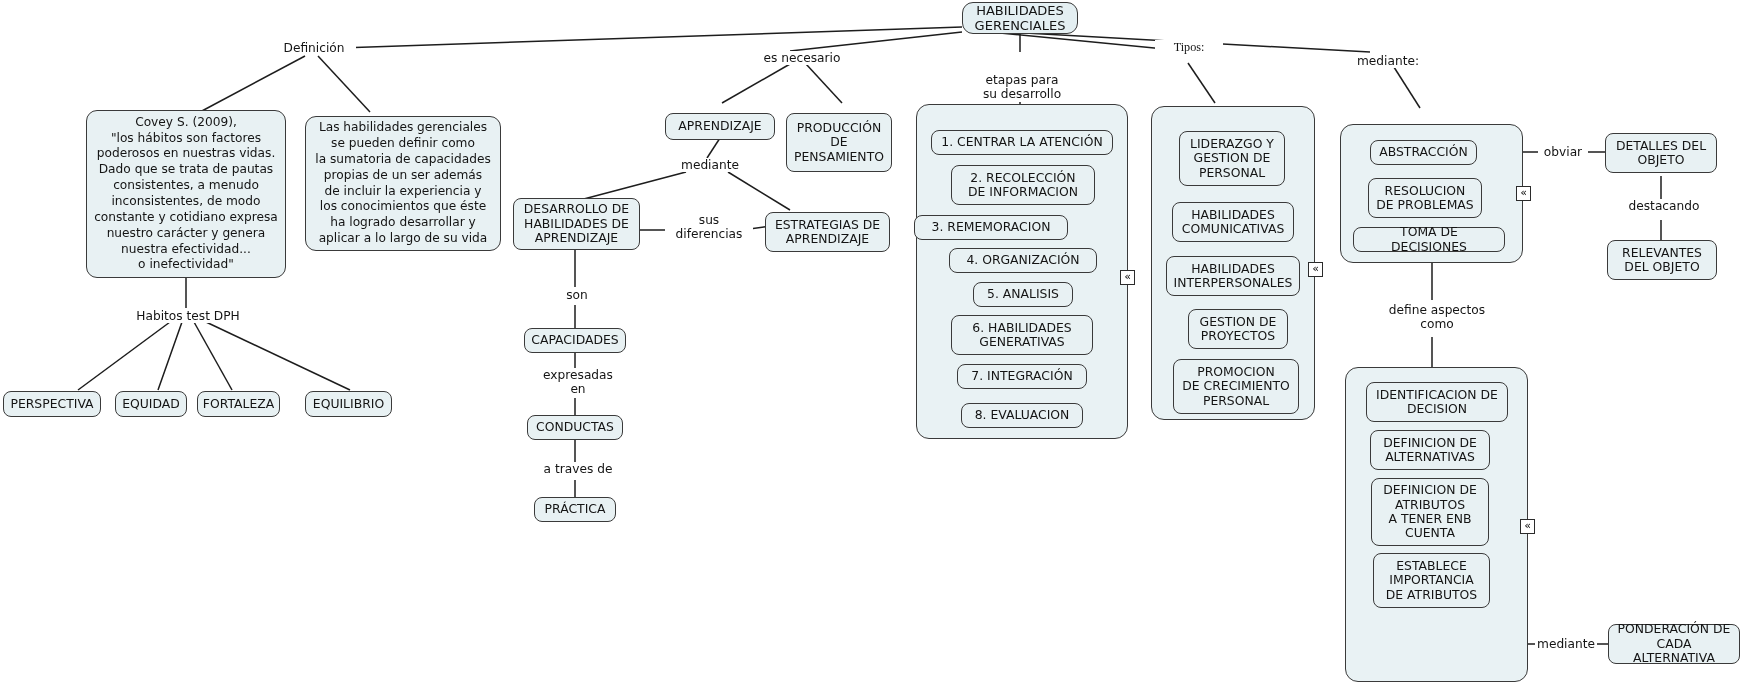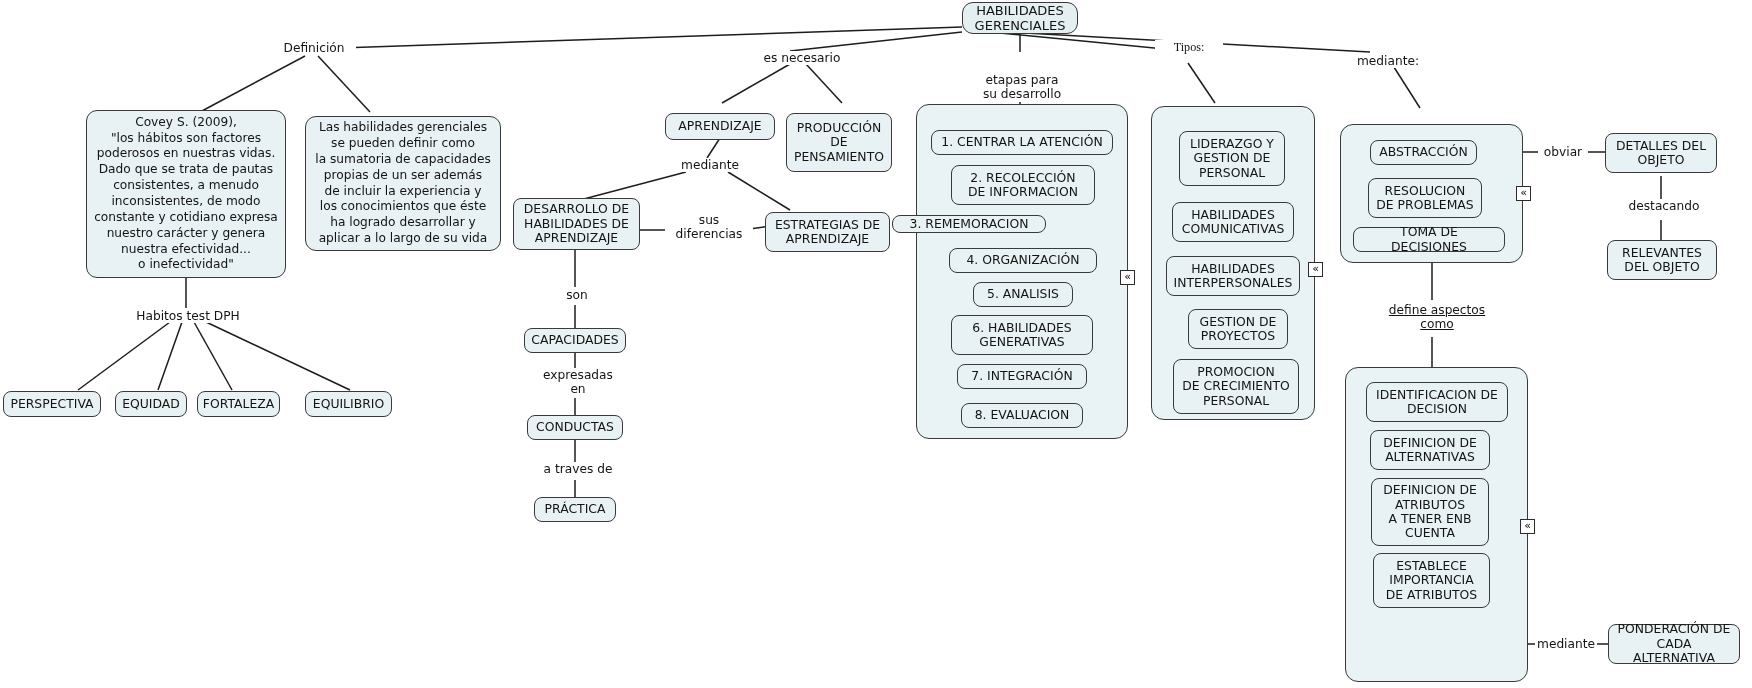--- a/index.html
+++ b/index.html
@@ -225,21 +225,21 @@
   <div class="elabel" style="left:536px; top:462px; width:80px;">a traves de</div>
 
   <div class="node" style="left:534px; top:497px; width:82px; height:25px;">PRÁCTICA</div>
 
   <div class="group" style="left:916px; top:104px; width:212px; height:335px;"></div>
   <div class="handle" style="left:1120px; top:270px;">«</div>
 
   <div class="node" style="left:931px; top:130px; width:182px; height:25px;">1. CENTRAR LA ATENCIÓN</div>
   <div class="node" style="left:951px; top:165px; width:144px; height:40px;">2. RECOLECCIÓN
 DE INFORMACION</div>
-  <div class="node" style="left:892px; top:215px; width:154px; height:18px;">3. REMEMORACION</div>
+  <div class="node" style="left:914px; top:215px; width:154px; height:25px;">3. REMEMORACION</div>
   <div class="node" style="left:949px; top:248px; width:148px; height:25px;">4. ORGANIZACIÓN</div>
   <div class="node" style="left:973px; top:282px; width:100px; height:25px;">5. ANALISIS</div>
   <div class="node" style="left:951px; top:315px; width:142px; height:40px;">6. HABILIDADES
 GENERATIVAS</div>
   <div class="node" style="left:957px; top:364px; width:130px; height:25px;">7. INTEGRACIÓN</div>
   <div class="node" style="left:961px; top:403px; width:122px; height:25px;">8. EVALUACION</div>
 
   <div class="group" style="left:1151px; top:106px; width:164px; height:314px;"></div>
   <div class="handle" style="left:1308px; top:262px;">«</div>
 
@@ -267,21 +267,21 @@
   <div class="elabel" style="left:1538px; top:145px; width:46px;">obviar</div>
 
   <div class="node" style="left:1605px; top:133px; width:112px; height:40px;">DETALLES DEL
 OBJETO</div>
 
   <div class="elabel" style="left:1622px; top:199px; width:80px;">destacando</div>
 
   <div class="node" style="left:1607px; top:240px; width:110px; height:40px;">RELEVANTES
 DEL OBJETO</div>
 
-  <div class="elabel" style="left:1380px; top:303px; width:110px;text-decoration:underline;">define aspectos
+  <div class="elabel" style="left:1380px; top:303px; width:110px;">define aspectos
 como</div>
 
   <div class="group" style="left:1345px; top:367px; width:183px; height:315px;"></div>
   <div class="handle" style="left:1520px; top:519px;">«</div>
 
   <div class="node" style="left:1366px; top:382px; width:142px; height:40px;">IDENTIFICACION DE
 DECISION</div>
   <div class="node" style="left:1370px; top:430px; width:120px; height:40px;">DEFINICION DE
 ALTERNATIVAS</div>
   <div class="node" style="left:1371px; top:478px; width:118px; height:68px;">DEFINICION DE

